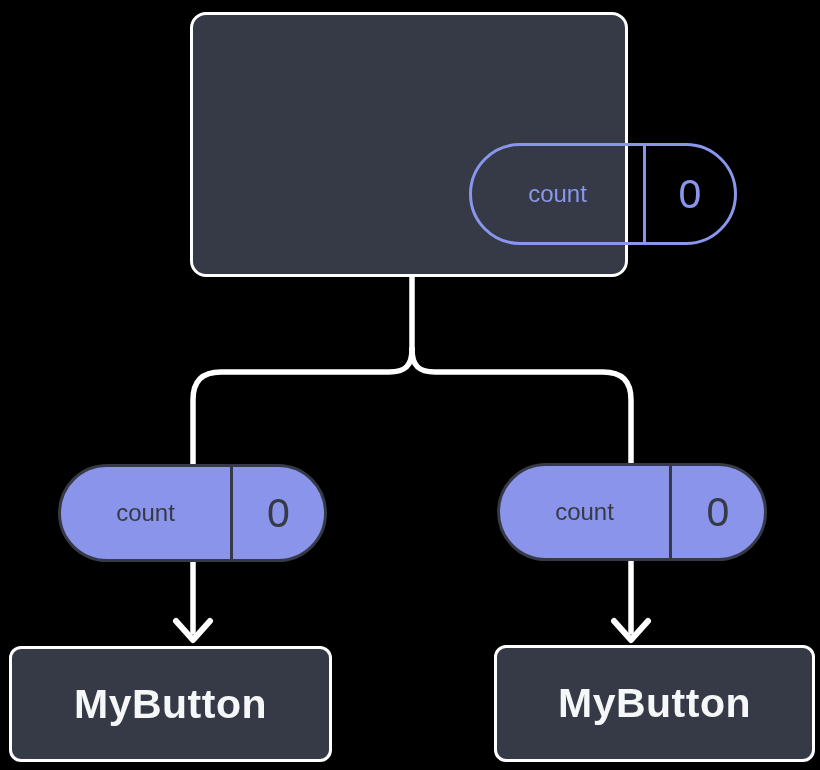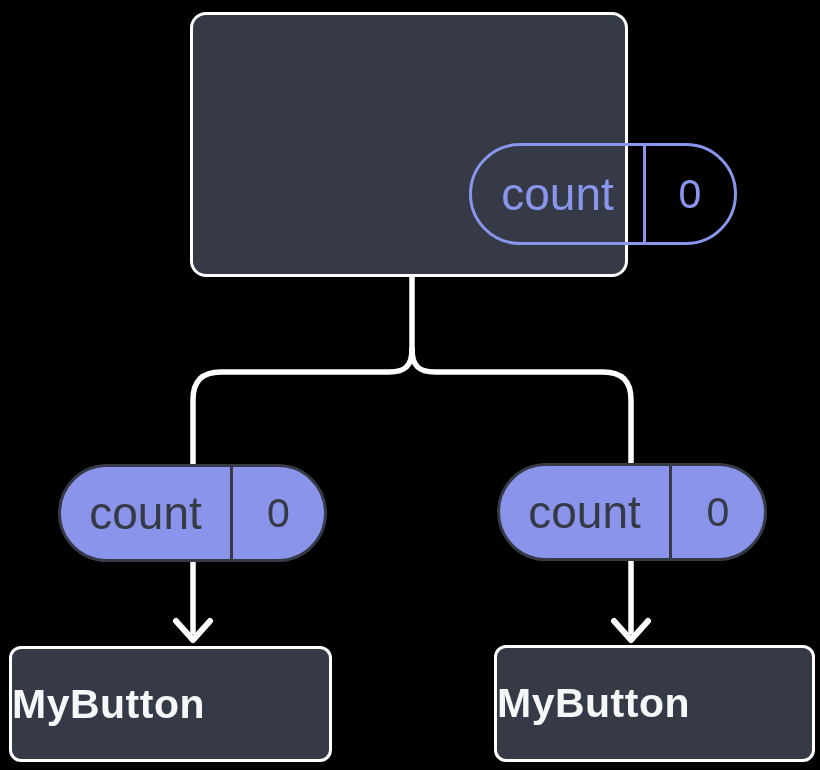--- a/index.html
+++ b/index.html
@@ -41,40 +41,40 @@
   }
   .root-title {
     position: absolute; left: 0; top: 52px; width: 100%;
     text-align: center;
     font-size: 45px; font-weight: 700;
     color: var(--node-text);
     letter-spacing: 0.5px;
   }
   .child-node {
     border-radius: 12px;
-    display: flex; align-items: center; justify-content: flex-start;
+    display: flex; align-items: center; justify-content: center;
   }
   .child-node .child-title {
     font-size: 41px; font-weight: 700;
     color: var(--node-text);
     letter-spacing: 0.5px;
   }
   .child-left  { left: 9px;   top: 646px; width: 323px; height: 116px; }
   .child-right { left: 494px; top: 645px; width: 321px; height: 117px; }
 
   .pill {
     position: absolute;
     display: flex;
     align-items: stretch;
     z-index: 3;
   }
   .pill .cell {
     display: flex; align-items: center; justify-content: center;
   }
-  .pill .cell-name { font-size: 46px; }
+  .pill .cell-name { font-size: 24px; }
   .pill .cell-value { font-size: 41px; }
 
   .state-pill {
     left: 276px; top: 128px; width: 268px; height: 102px;
     border: 3px solid var(--purple);
     border-radius: 51px;
     color: var(--purple);
     background: transparent;
   }
   .state-pill .cell-name { width: 174px; border-right: 3px solid var(--purple); }

